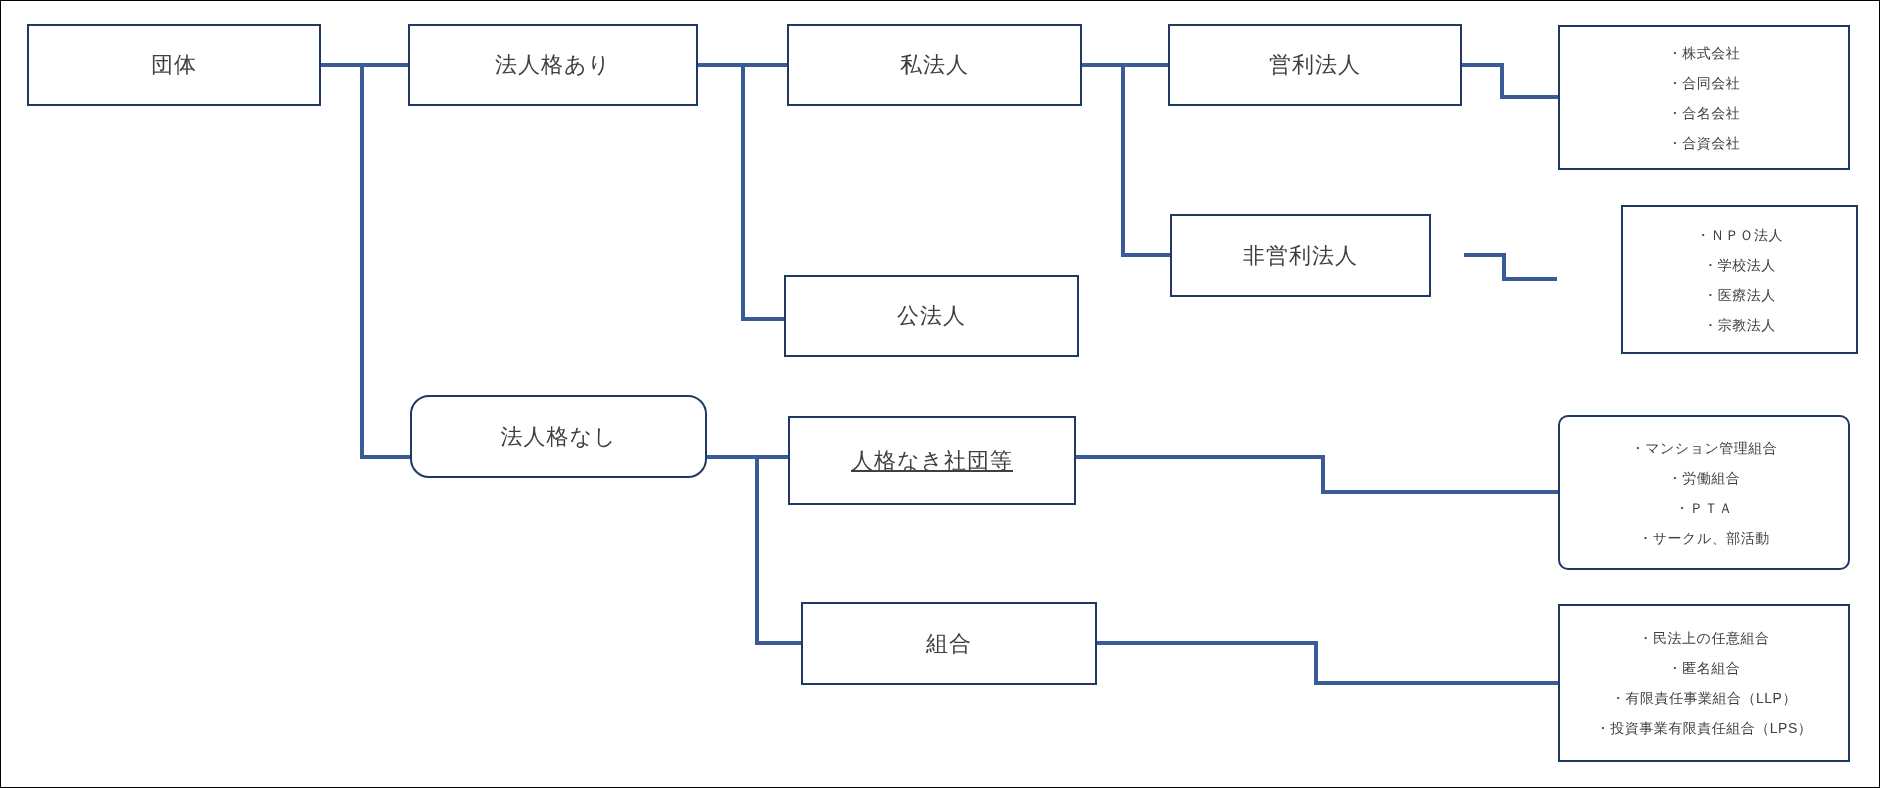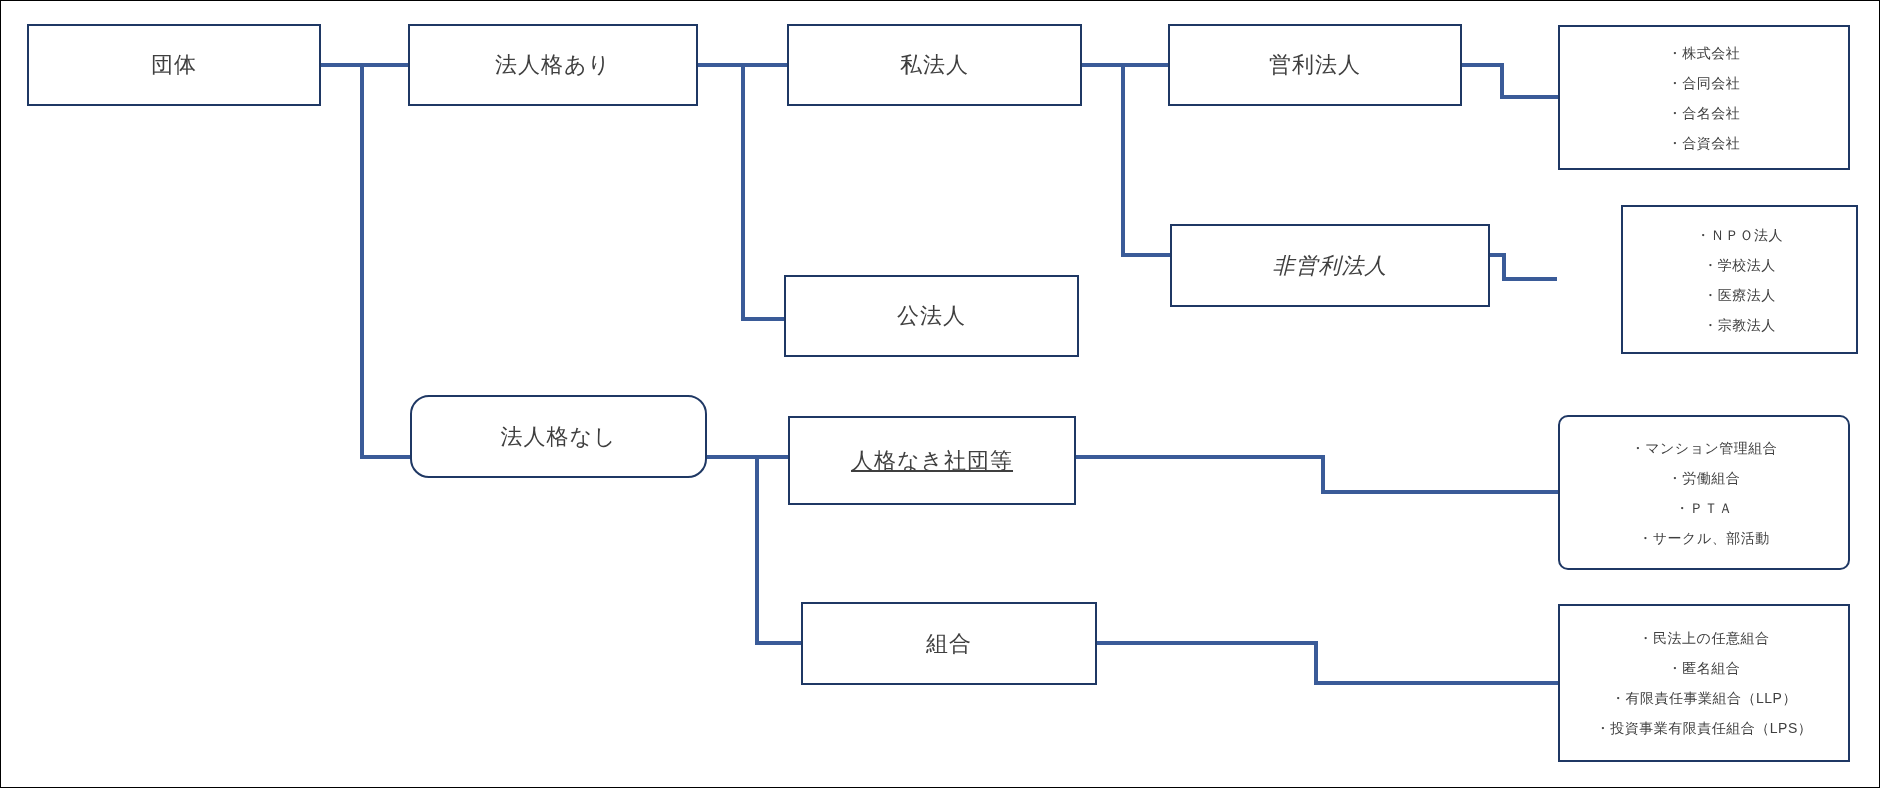--- a/index.html
+++ b/index.html
@@ -80,21 +80,21 @@
   <div class="node" style="left:787px;top:415px;width:288px;height:89px;text-decoration:underline;">
     <span>人格なき社団等</span>
   </div>
   <div class="node" style="left:800px;top:601px;width:296px;height:83px;">
     <span>組合</span>
   </div>
 
   <div class="node" style="left:1167px;top:23px;width:294px;height:82px;">
     <span>営利法人</span>
   </div>
-  <div class="node" style="left:1169px;top:223px;width:320px;height:83px;font-style:italic;">
+  <div class="node" style="left:1169px;top:213px;width:261px;height:83px;">
     <span>非営利法人</span>
   </div>
 
   <div class="leaf" style="left:1557px;top:24px;width:292px;height:145px;">
     <div>・株式会社</div>
     <div>・合同会社</div>
     <div>・合名会社</div>
     <div>・合資会社</div>
   </div>
 

